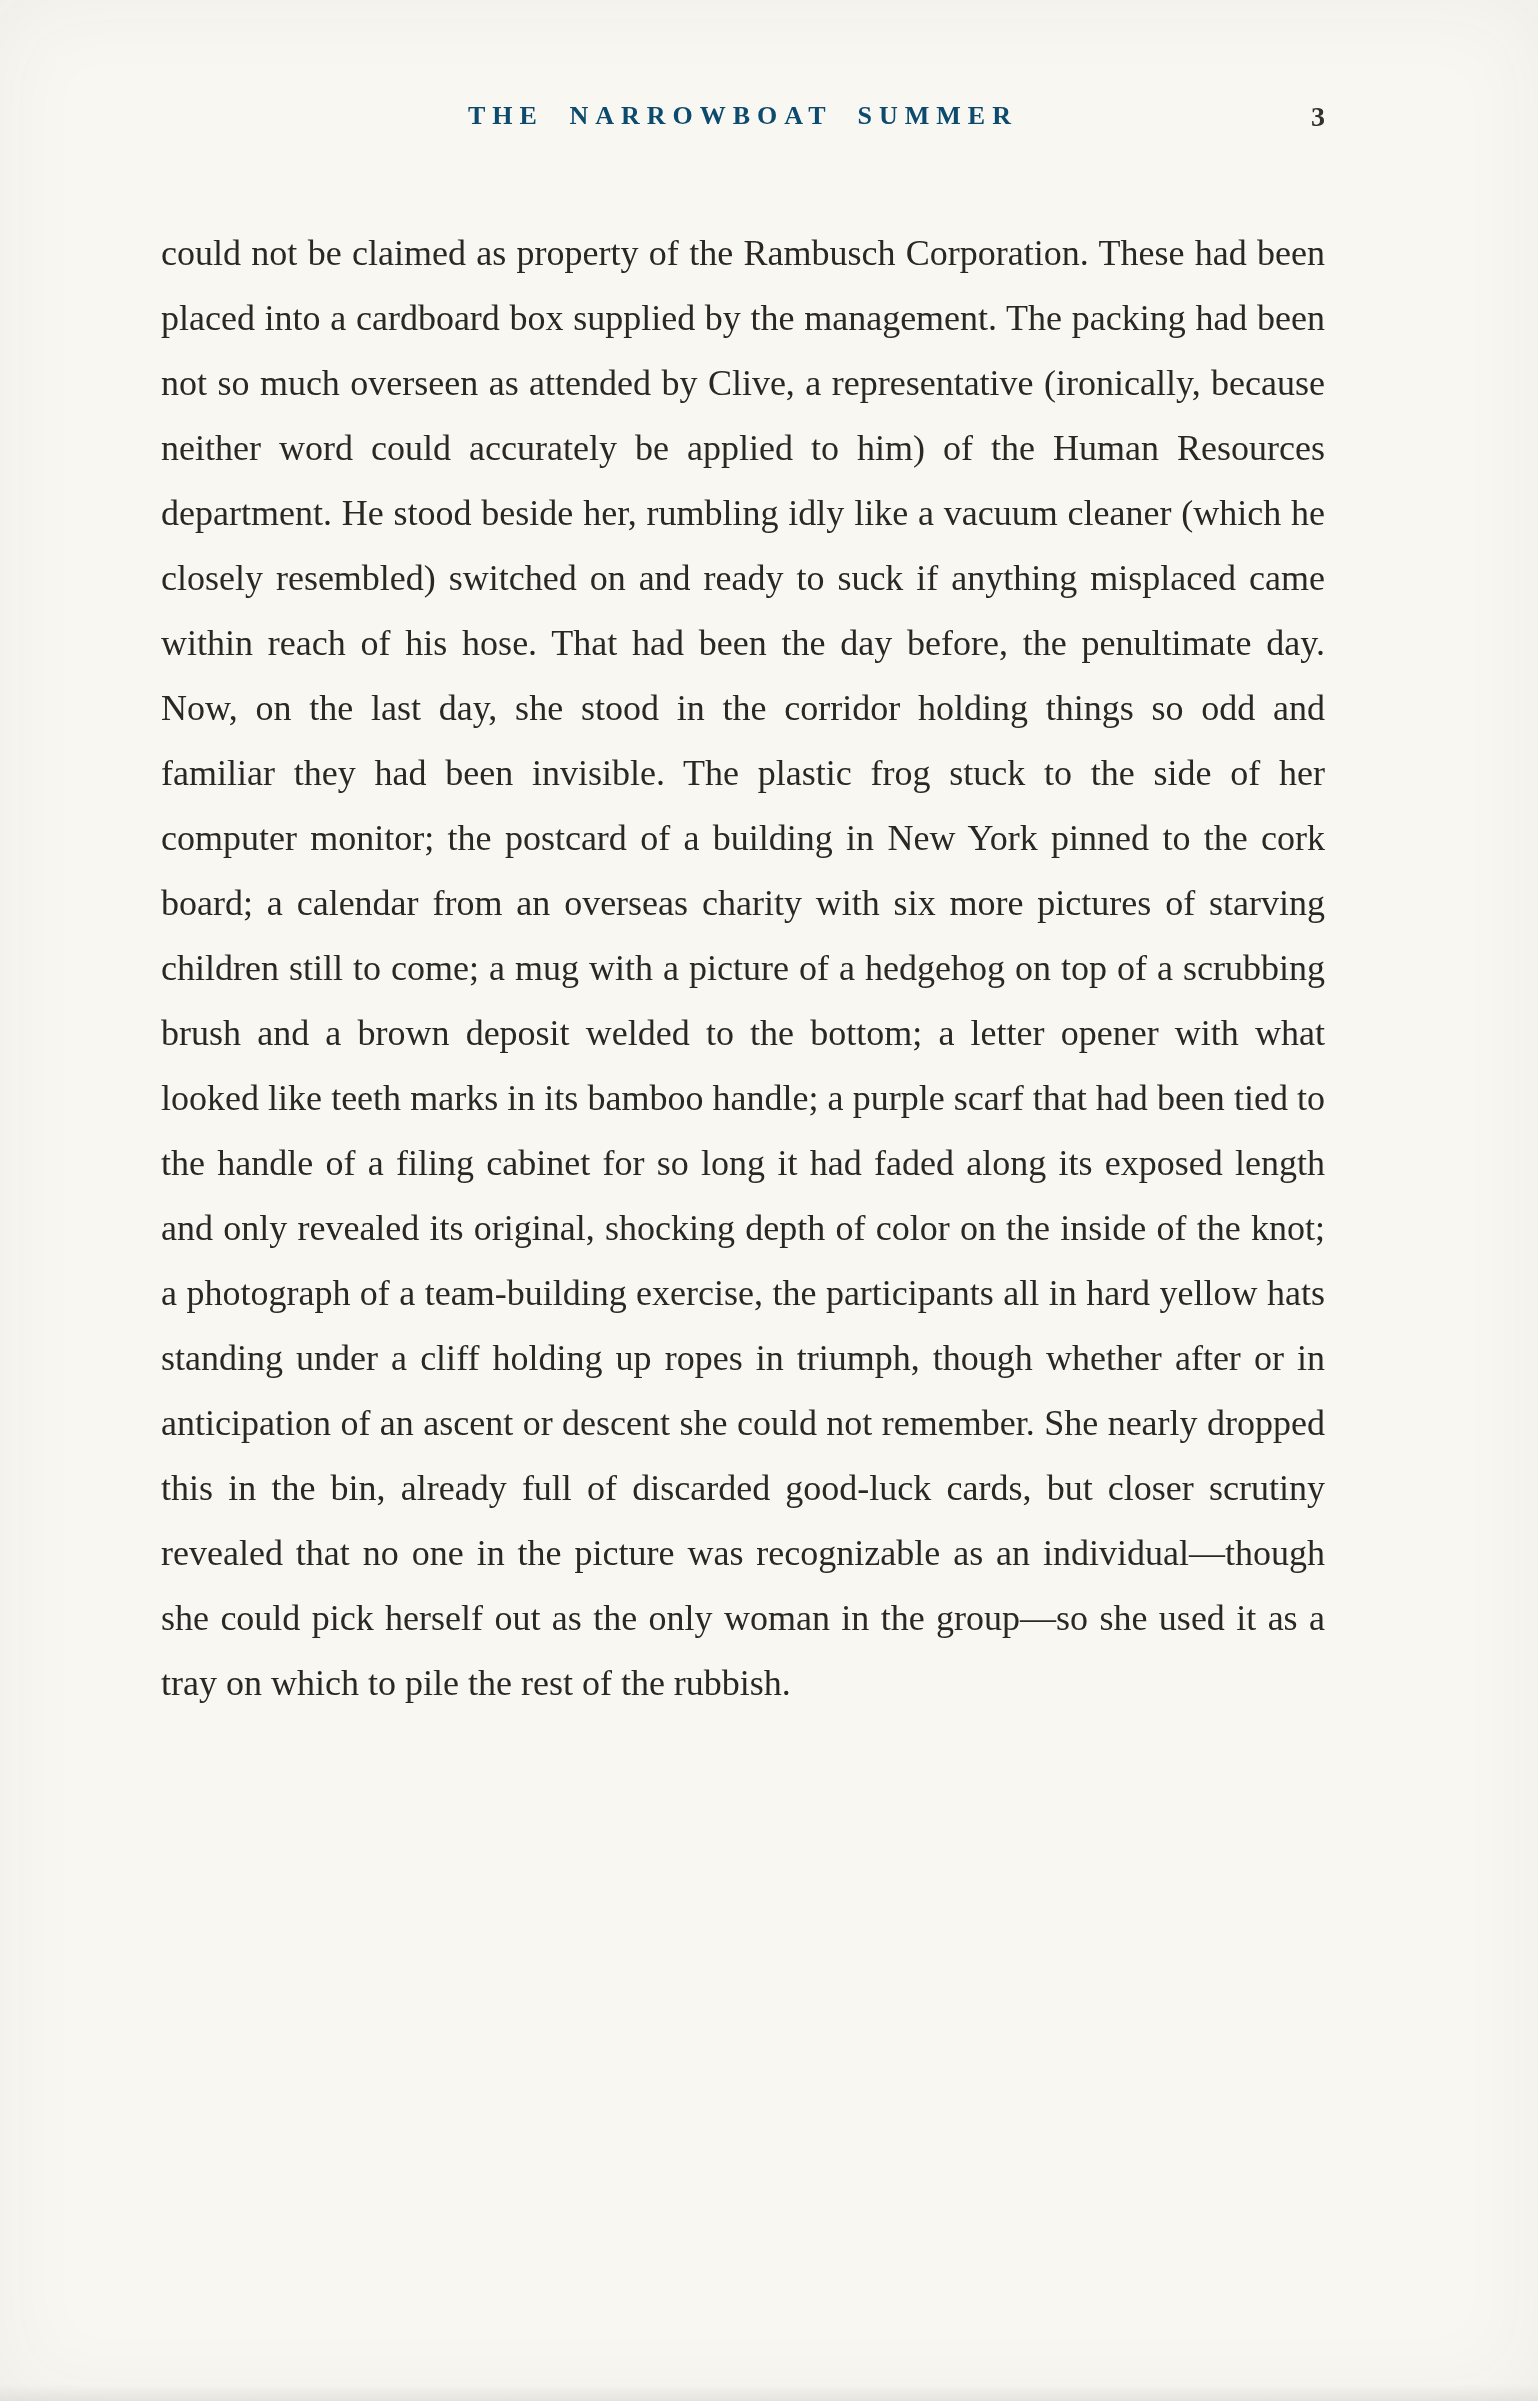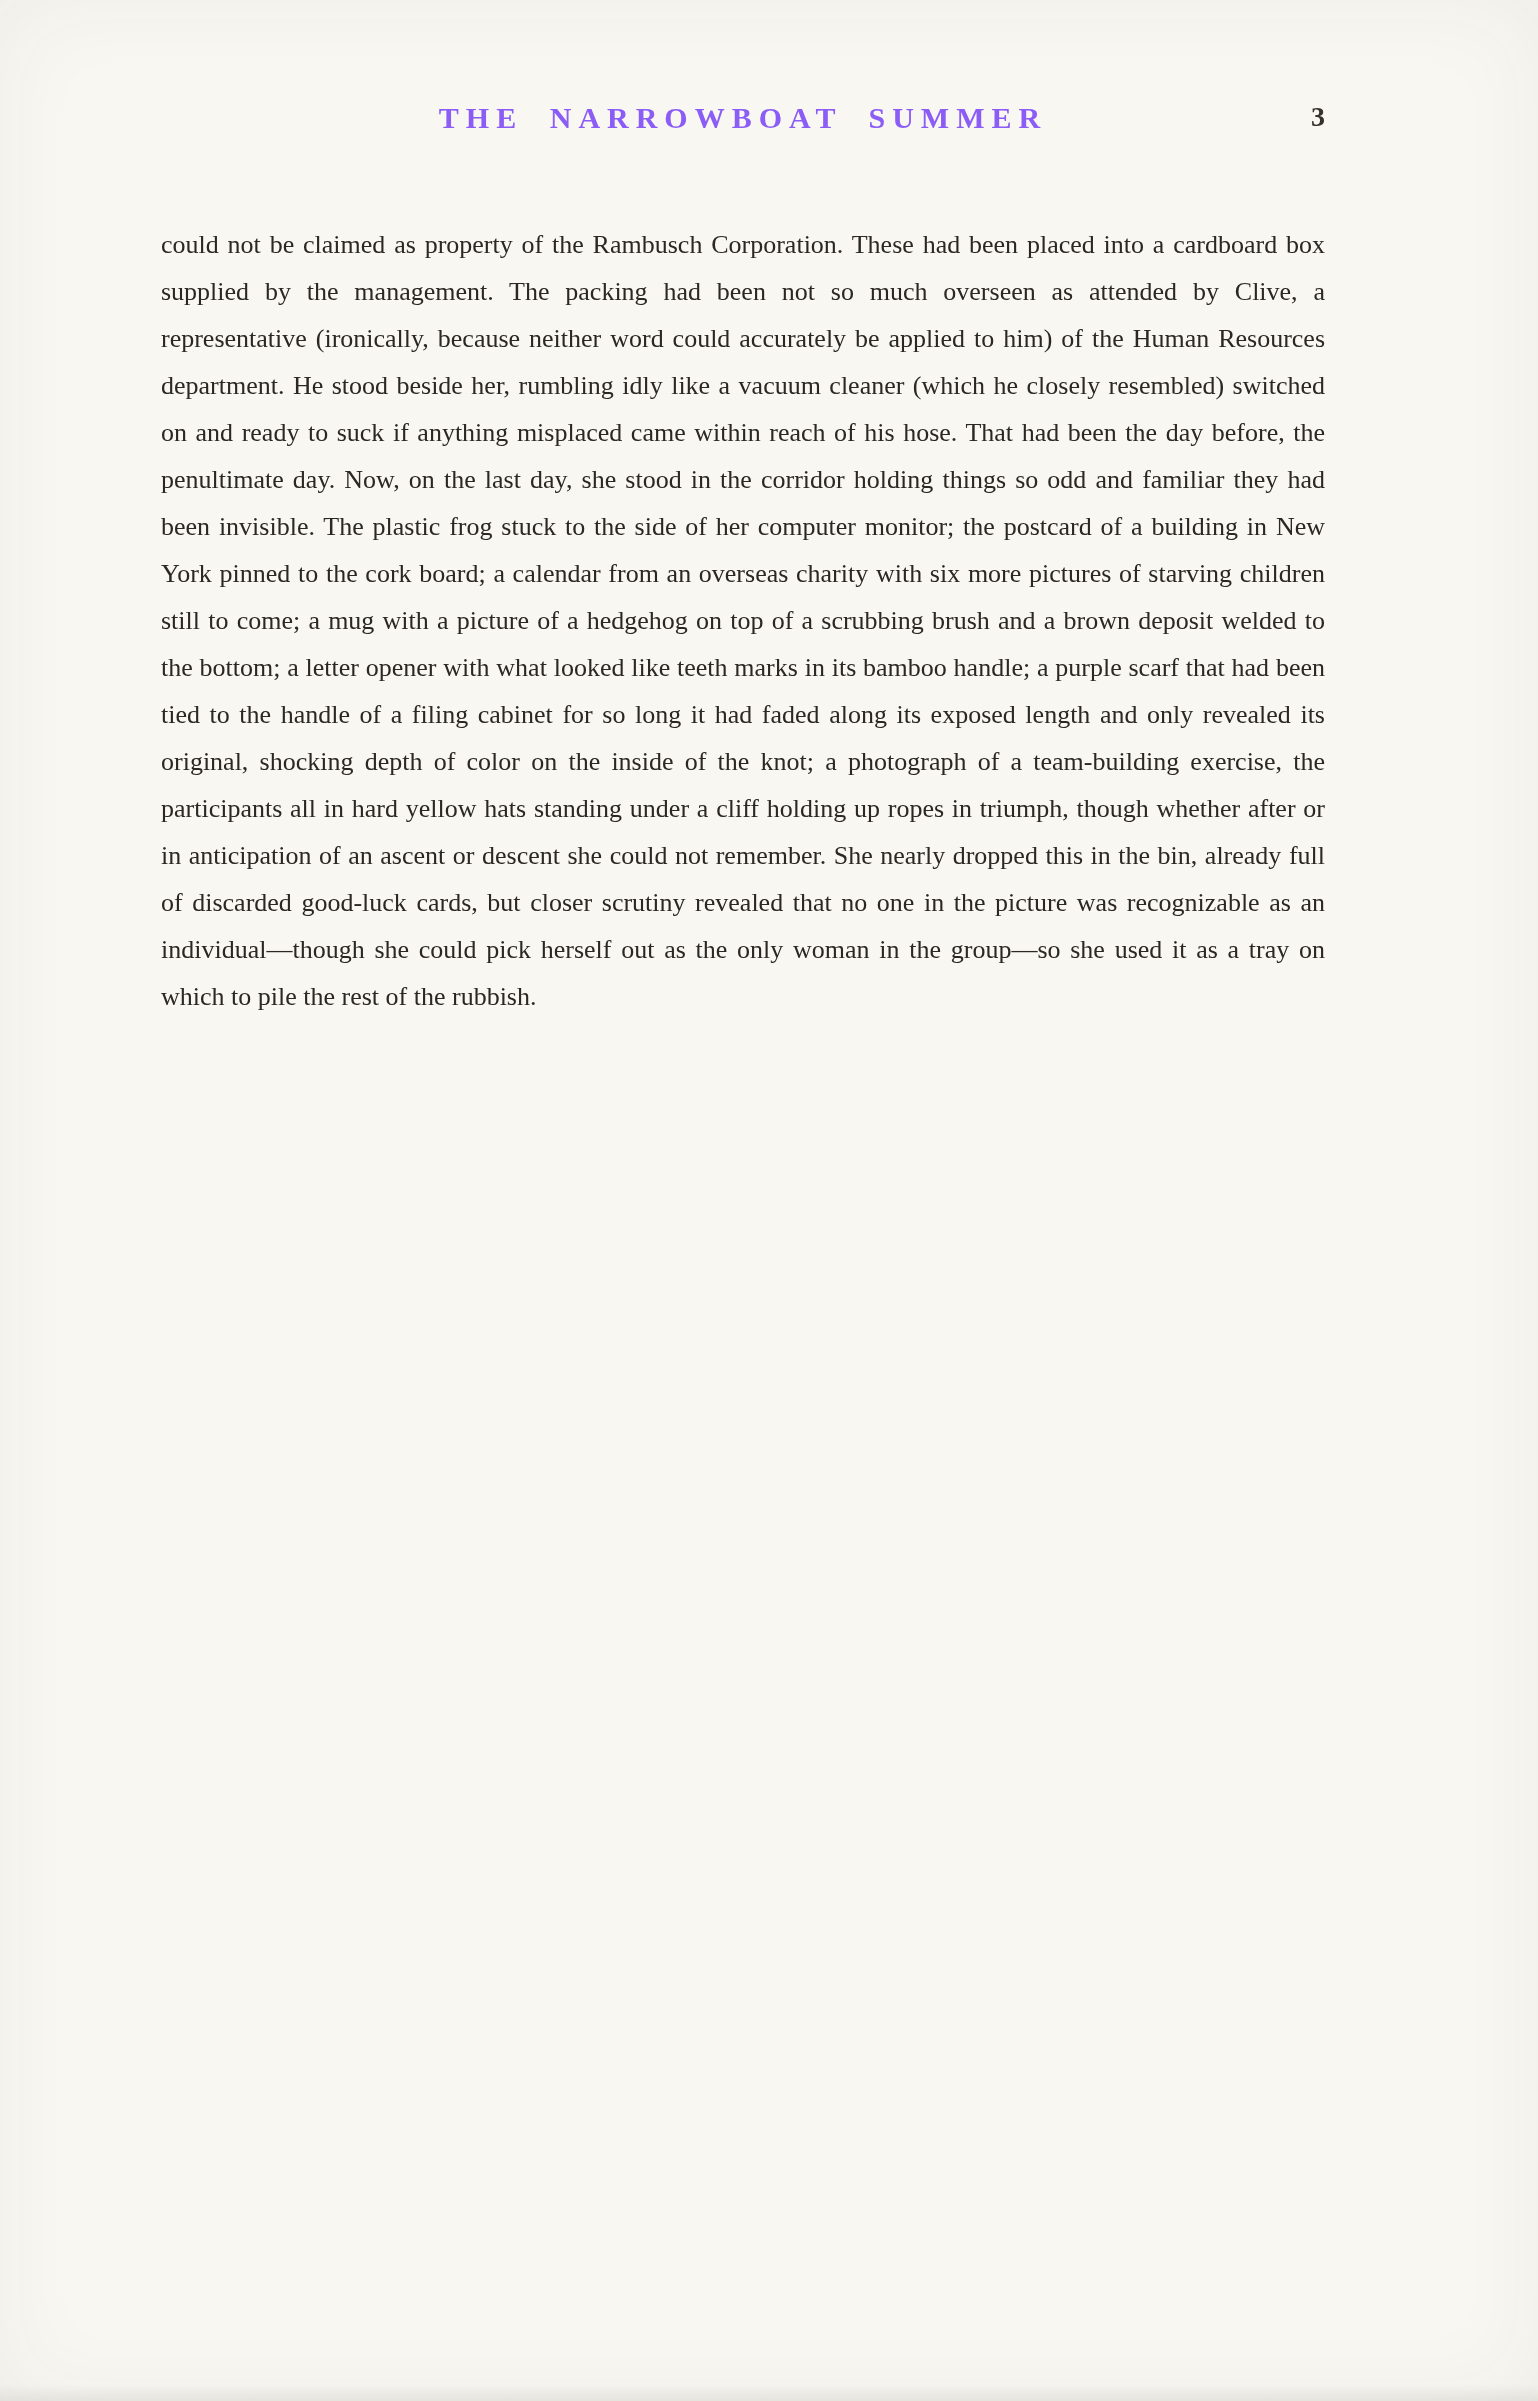--- a/index.html
+++ b/index.html
@@ -36,45 +36,45 @@
     position: absolute;
     top: 101px;
     left: 161px;
     width: 1164px;
     height: 40px;
   }
 
   .head-title {
     display: block;
     text-align: center;
-    font-size: 30px;
+    font-size: 26px;
     font-weight: 600;
     letter-spacing: 7px;
     word-spacing: 12px;
-    color: #8b5cf6;
+    color: #0c4a6e;
     text-transform: uppercase;
   }
 
   .page-number {
     position: absolute;
     right: 0;
     top: 0;
     font-size: 28px;
     font-weight: 600;
     color: #35322c;
   }
 
   .body-text {
     position: absolute;
     top: 221px;
     left: 161px;
     width: 1164px;
     color: #2b2823;
-    font-size: 26px;
-    line-height: 47px;
+    font-size: 36px;
+    line-height: 65px;
     text-align: justify;
     text-justify: inter-word;
   }
 
   .para {
     margin: 0;
     padding: 0;
   }
 
   .para.indent {

